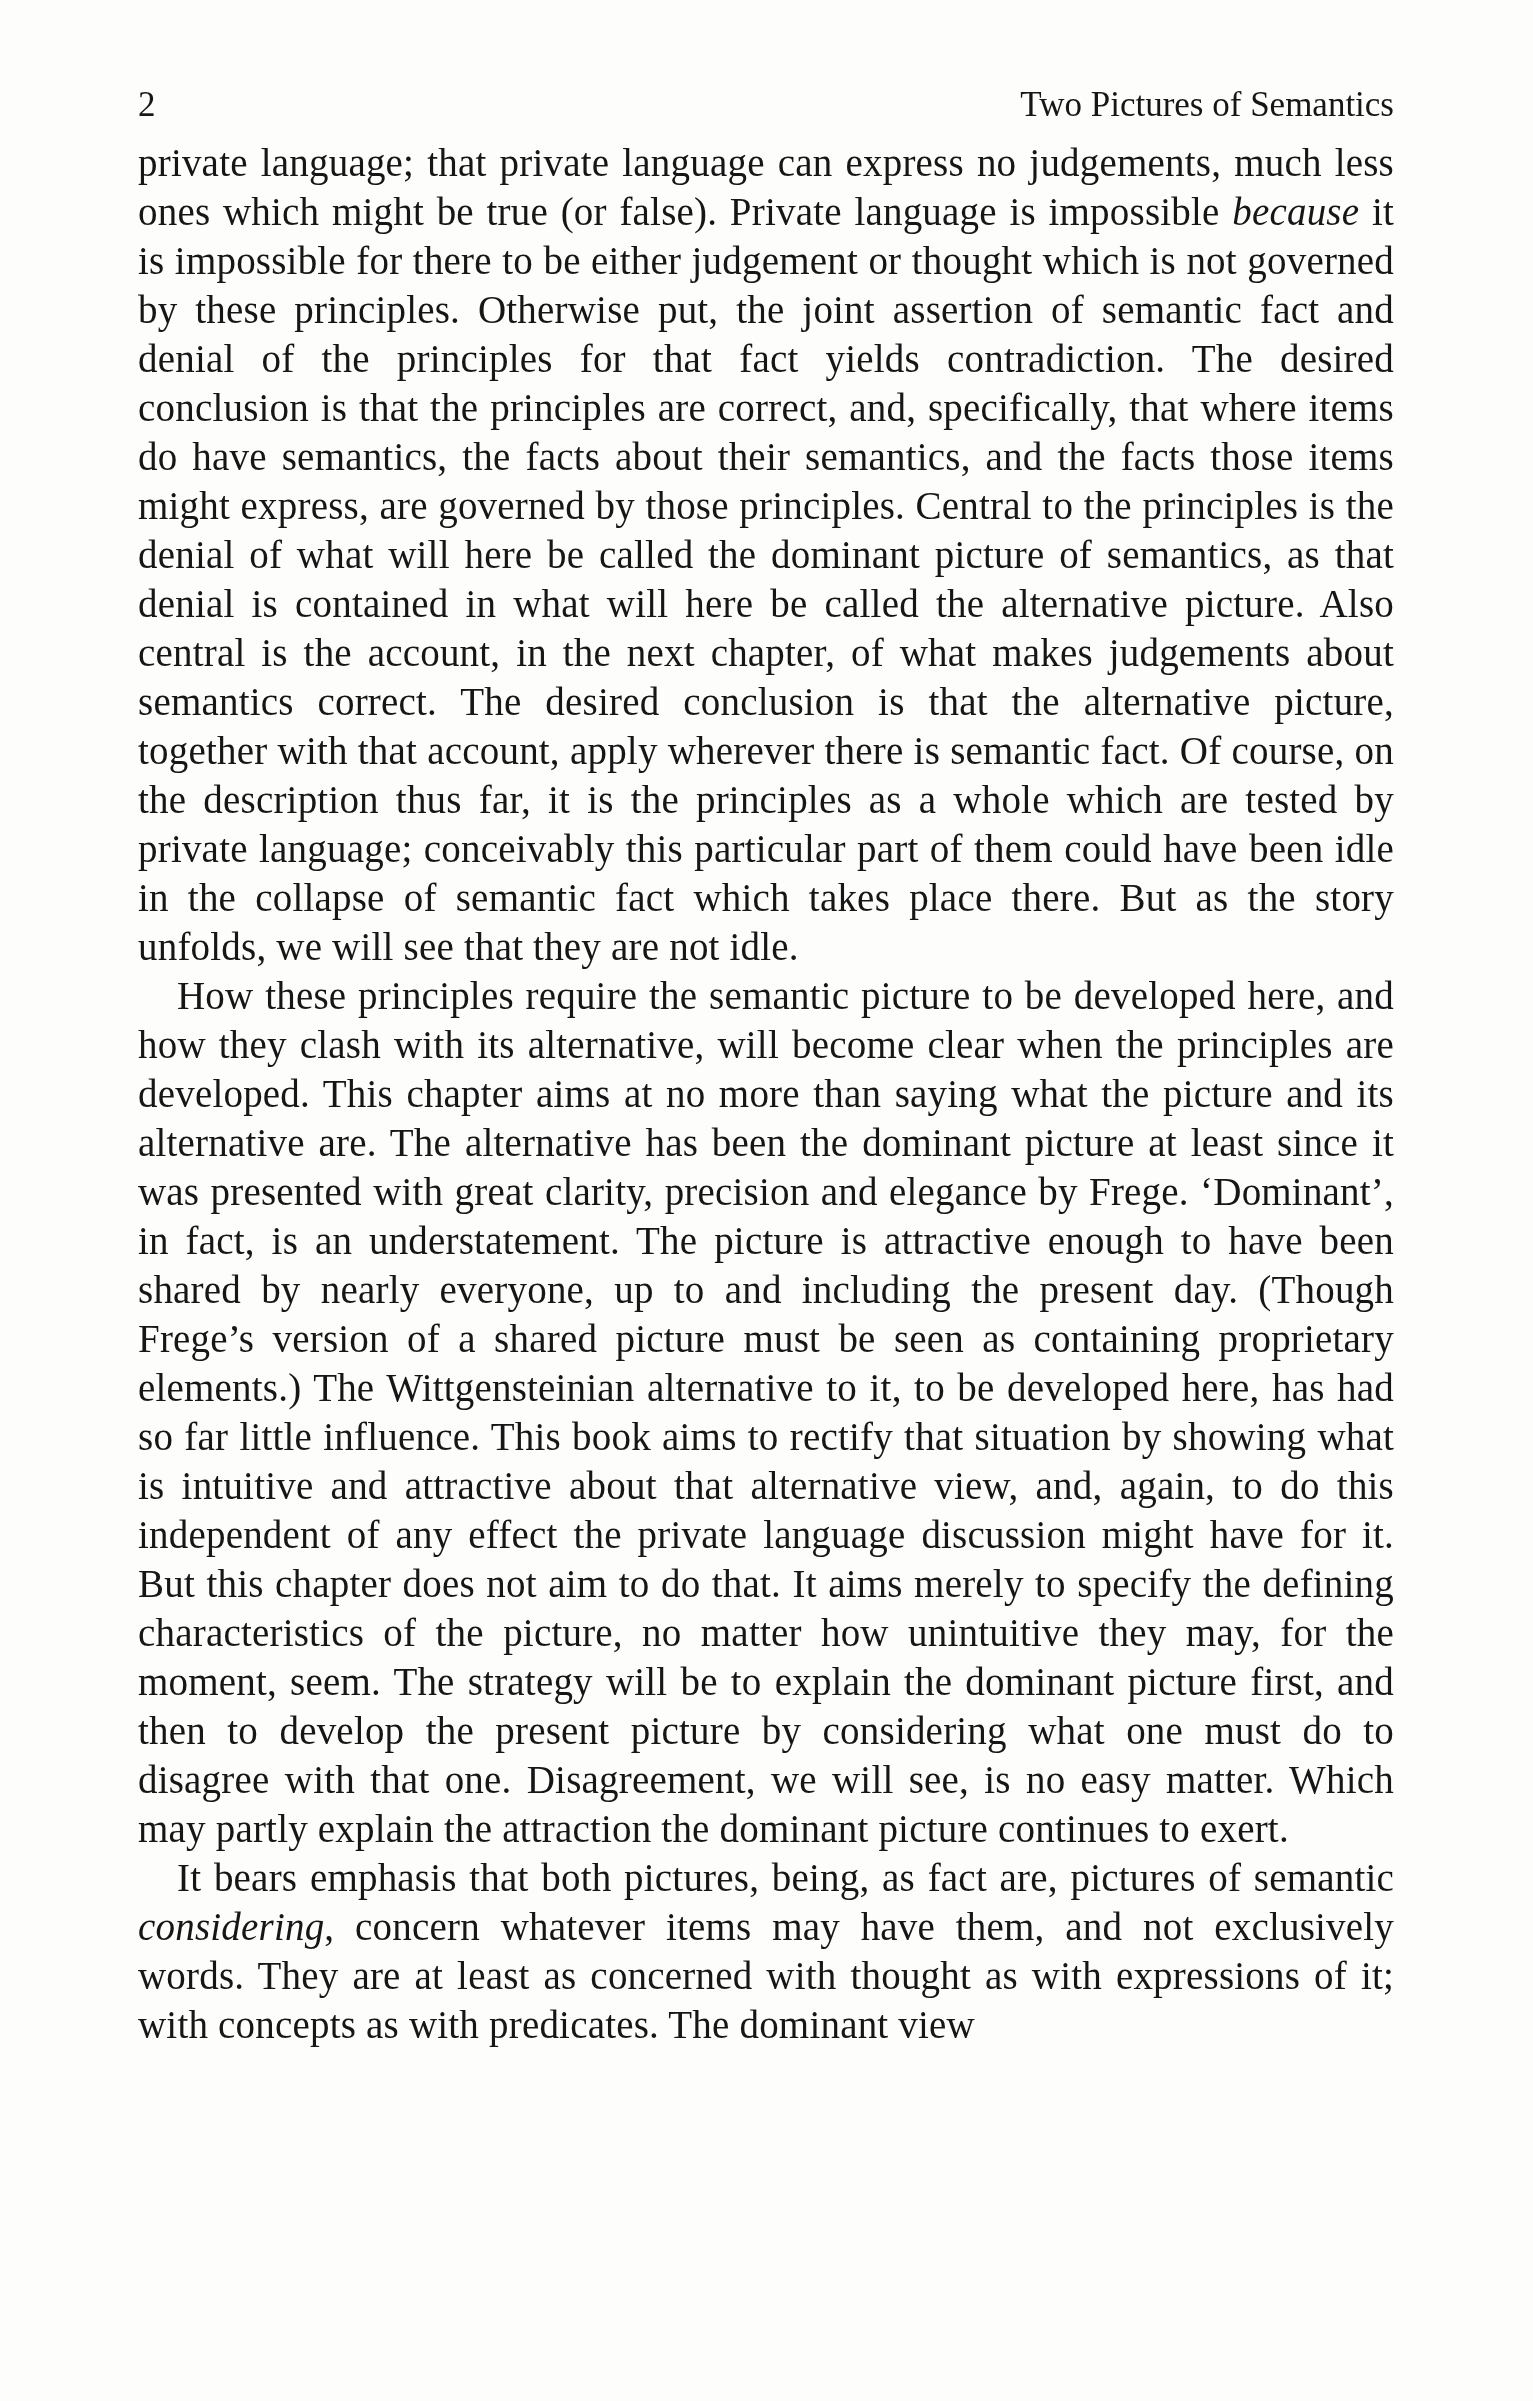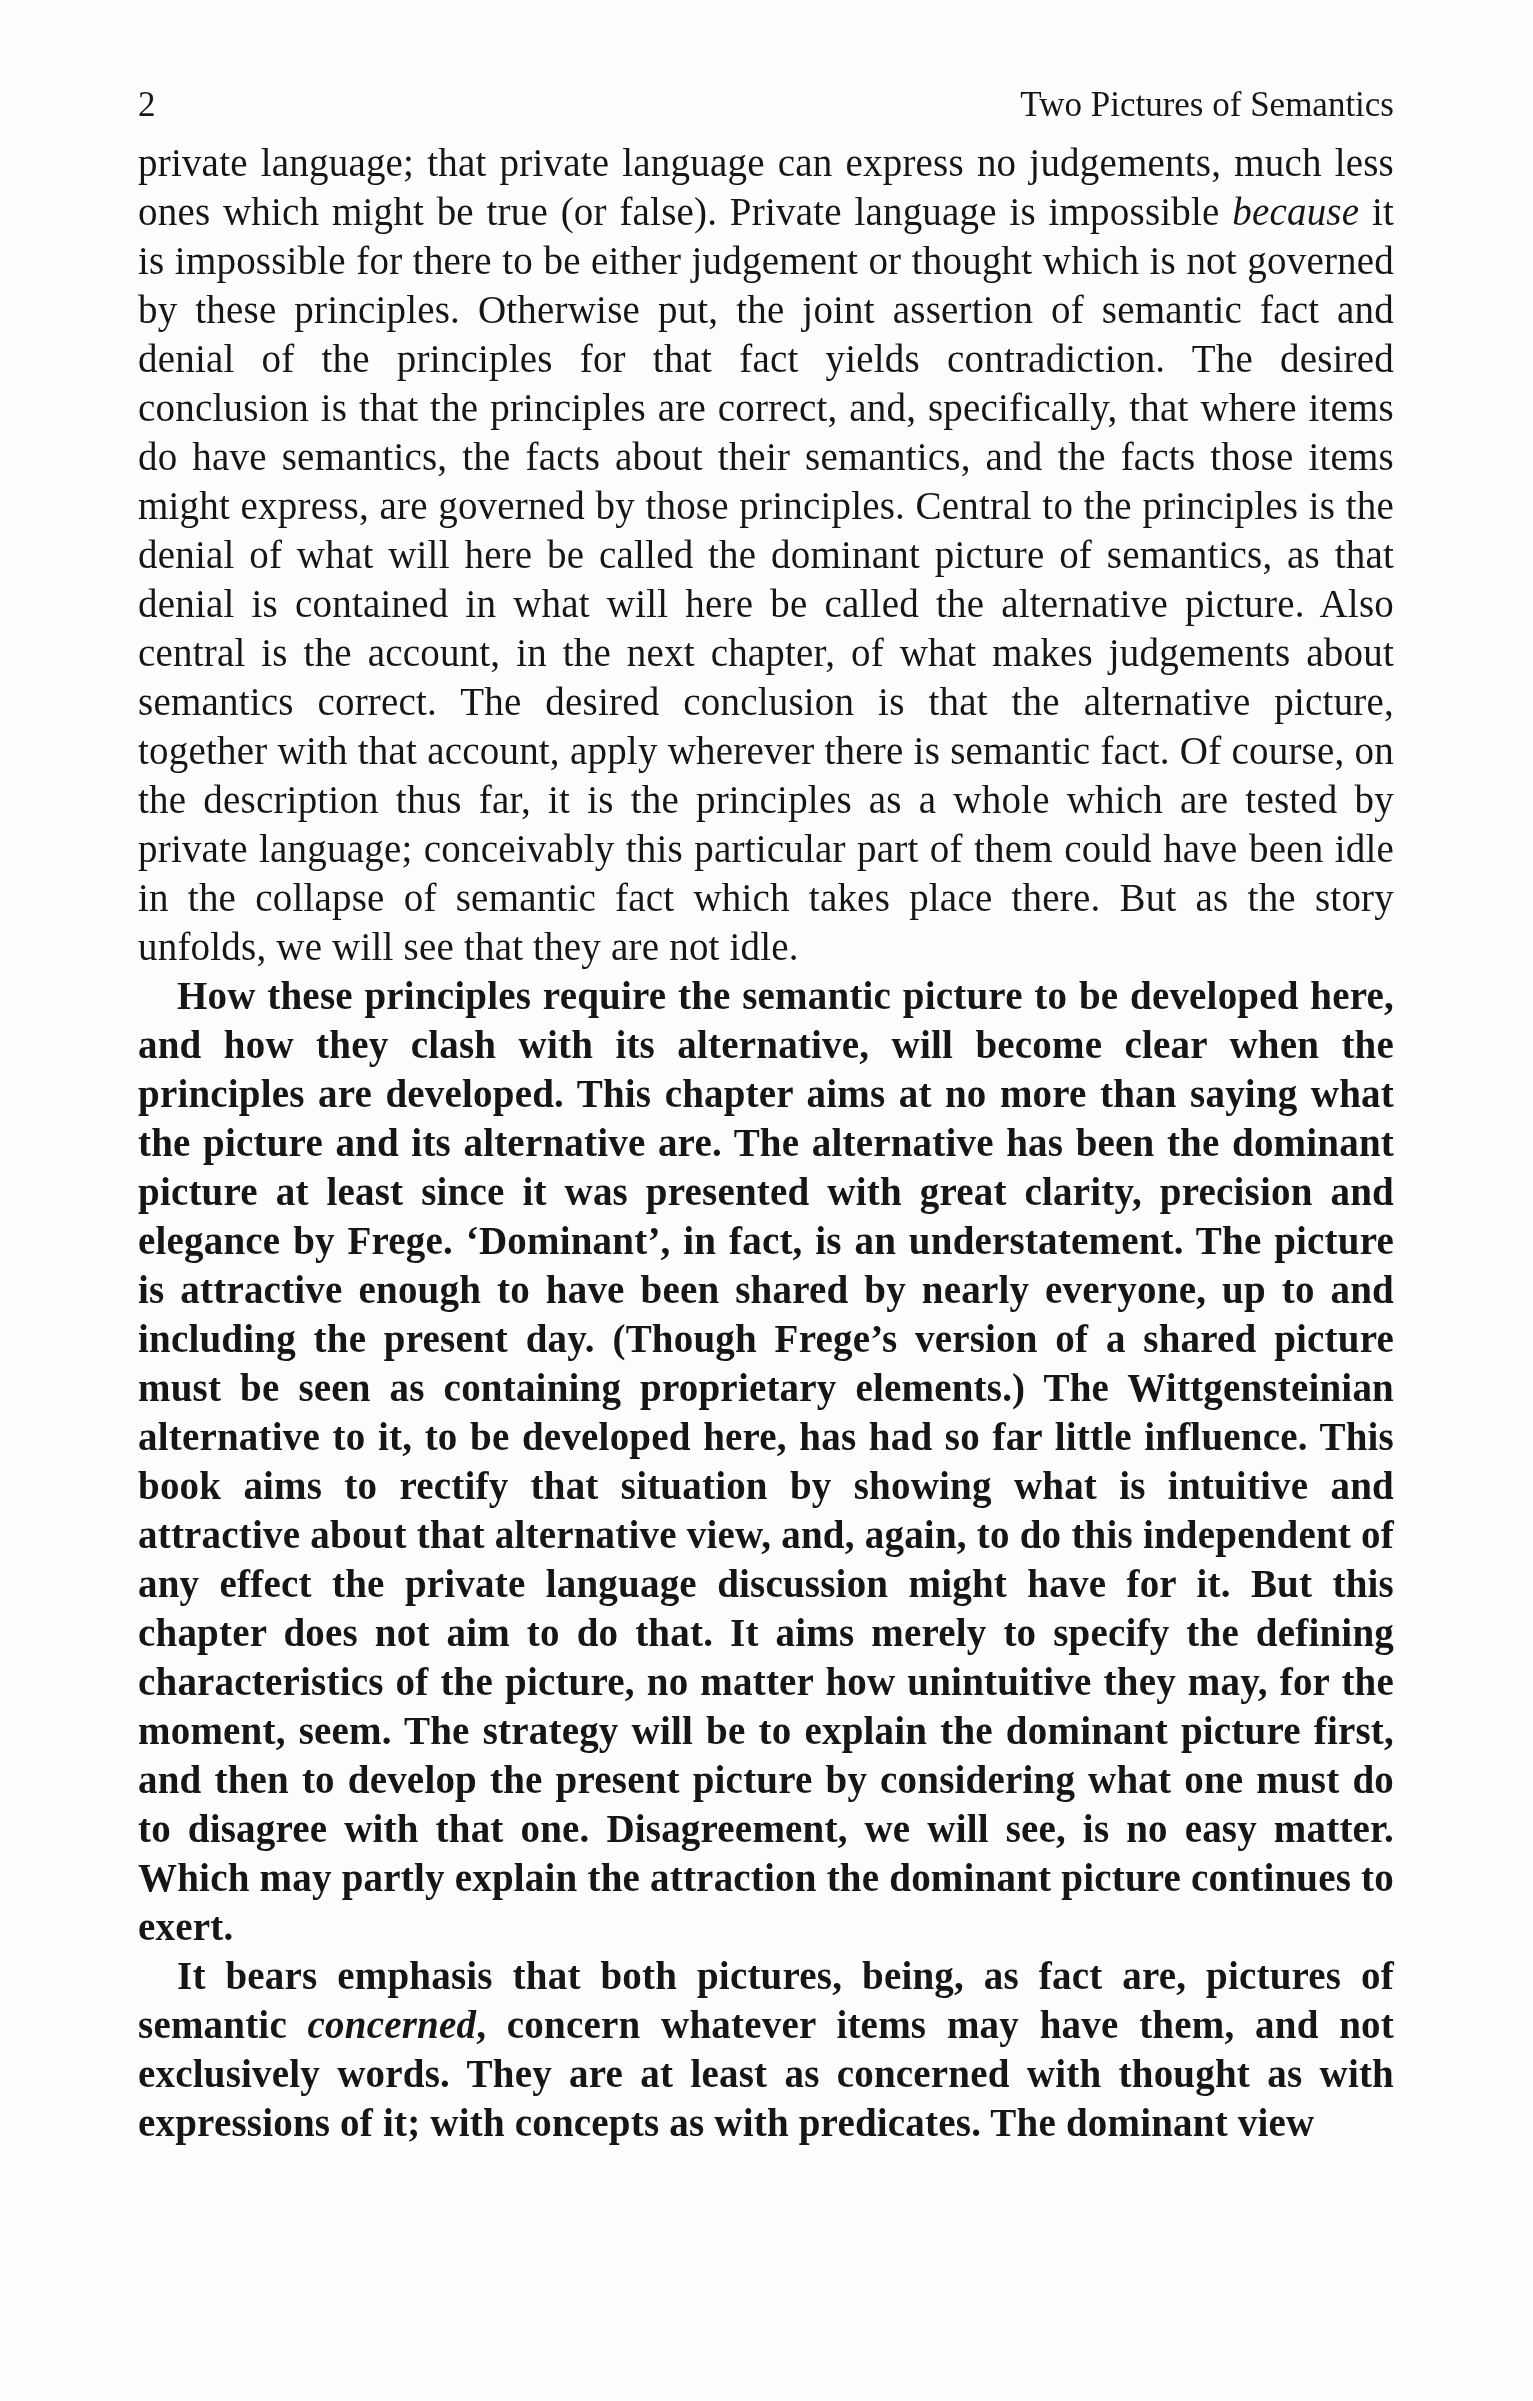--- a/index.html
+++ b/index.html
@@ -46,35 +46,34 @@
     line-height: 49px;
     text-align: justify;
     letter-spacing: 0.2px;
   }
   p.para {
     margin: 0;
     padding: 0;
   }
   p.para.indent {
     text-indent: 39px;
-    font-weight: bold;
   }
   .it {
     font-style: italic;
   }
 </style>
 </head>
 <body>
 
 <div class="page">
   <div class="content">
     <div class="running-head">
       <span class="page-number">2</span>
       <span class="running-title">Two Pictures of Semantics</span>
     </div>
     <div class="body-text" id="body-text">
         <p class="para"><span>private language; that private language can express no judgements, much less ones which might be true (or false). Private language is impossible </span><span class="it">because</span><span> it is impossible for there to be either judgement or thought which is not governed by these principles. Otherwise put, the joint assertion of semantic fact and denial of the principles for that fact yields contradiction. The desired conclusion is that the principles are correct, and, specifically, that where items do have semantics, the facts about their semantics, and the facts those items might express, are governed by those principles. Central to the principles is the denial of what will here be called the dominant picture of semantics, as that denial is contained in what will here be called the alternative picture. Also central is the account, in the next chapter, of what makes judgements about semantics correct. The desired conclusion is that the alternative picture, together with that account, apply wherever there is semantic fact. Of course, on the description thus far, it is the principles as a whole which are tested by private language; conceivably this particular part of them could have been idle in the collapse of semantic fact which takes place there. But as the story unfolds, we will see that they are not idle.</span></p>
         <p class="para indent"><span>How these principles require the semantic picture to be developed here, and how they clash with its alternative, will become clear when the principles are developed. This chapter aims at no more than saying what the picture and its alternative are. The alternative has been the dominant picture at least since it was presented with great clarity, precision and elegance by Frege. ‘Dominant’, in fact, is an understatement. The picture is attractive enough to have been shared by nearly everyone, up to and including the present day. (Though Frege’s version of a shared picture must be seen as containing proprietary elements.) The Wittgensteinian alternative to it, to be developed here, has had so far little influence. This book aims to rectify that situation by showing what is intuitive and attractive about that alternative view, and, again, to do this independent of any effect the private language discussion might have for it. But this chapter does not aim to do that. It aims merely to specify the defining characteristics of the picture, no matter how unintuitive they may, for the moment, seem. The strategy will be to explain the dominant picture first, and then to develop the present picture by considering what one must do to disagree with that one. Disagreement, we will see, is no easy matter. Which may partly explain the attraction the dominant picture continues to exert.</span></p>
-        <p class="para indent"><span>It bears emphasis that both pictures, being, as fact are, pictures of semantic </span><span class="it">concerned</span><span>, concern whatever items may have them, and not exclusively words. They are at least as concerned with thought as with expressions of it; with concepts as with predicates. The dominant view</span></p>
+        <p class="para indent"><span>It bears emphasis that both pictures, being, as fact are, pictures of semantic </span><span class="it">considering</span><span>, concern whatever items may have them, and not exclusively words. They are at least as concerned with thought as with expressions of it; with concepts as with predicates. The dominant view</span></p>
       </div>
   </div>
 </div>
 
 
 </body></html>

